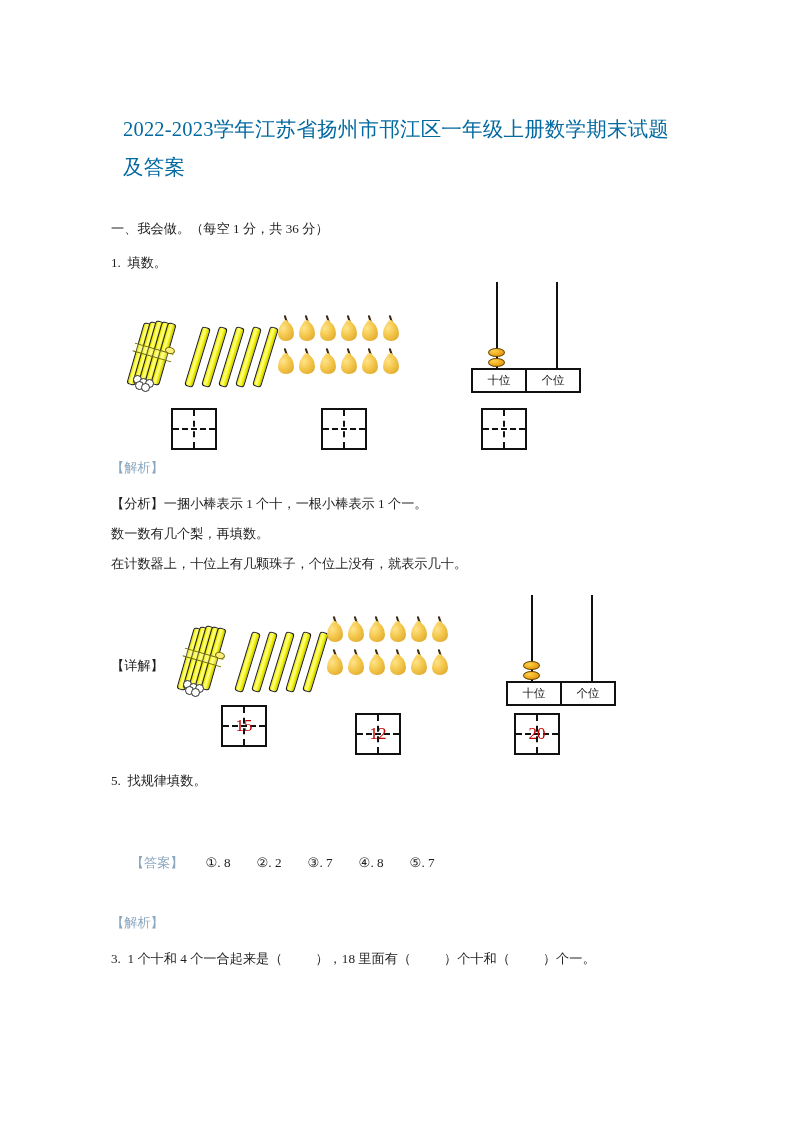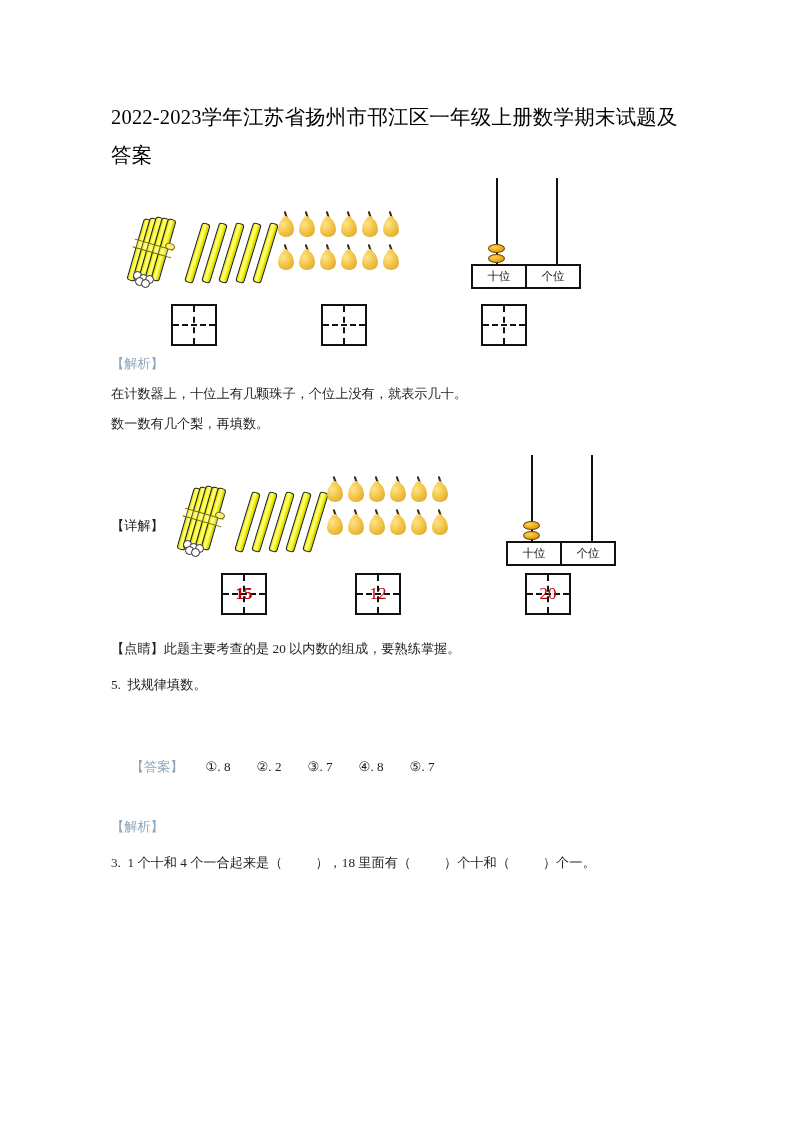--- a/index.html
+++ b/index.html
@@ -28,23 +28,23 @@
     top: 0;
     width: 578px;
   }
 
   
   .doc-title {
     font-size: 20.5px;
     line-height: 38px;
     font-weight: normal;
     letter-spacing: 0.2px;
-    margin: 0;
+    margin: 12px;
     padding-top: 98px;
-    color: #000000;
+    color: #0369a1;
     font-family: "Liberation Serif", "DejaVu Serif", serif;
   }
 
   
   .p {
     font-size: 13.2px;
     line-height: 30px;
     margin: 0;
     color: #1f1f1f;
     white-space: pre-wrap;
@@ -256,21 +256,23 @@
   .ans-item { display: inline-block; margin-right: 26px; }
 </style>
 </head>
 <body>
 
 <div class="page">
   <div class="content">
 
     <div class="doc-title">2022-2023学年江苏省扬州市邗江区一年级上册数学期末试题及答案</div>
 
-
+    <div class="p" style="padding-top:16px;">一、我会做。（每空 1 分，共 36 分）</div>
+
+    <div class="p" style="padding-top:4px;">1.  填数。</div>
 
     <div class="illus-row">
 
       <div class="sticks" style="left:20px; top:42px; width:145px; height:80px;">
         <div class="bundle" style="left:4px; top:0;">
           <div class="bs" style="left:0px;  top:2px;"></div>
           <div class="bs" style="left:6px;  top:1px;"></div>
           <div class="bs" style="left:12px; top:0px;"></div>
           <div class="bs" style="left:18px; top:1px;"></div>
           <div class="bs" style="left:24px; top:2px;"></div>
@@ -362,22 +364,23 @@
           <div class="cell">个位</div>
         </div>
       </div>
 
       <div class="tzg" style="left:60px;  top:130px;"></div>
       <div class="tzg" style="left:210px; top:130px;"></div>
       <div class="tzg" style="left:370px; top:130px;"></div>
     </div>
 
     <div class="p"><span class="blue">【解析】</span></div>
+    <div class="p" style="padding-top:6px;">【分析】一捆小棒表示 1 个十，一根小棒表示 1 个一。</div>
+    <div class="p">数一数有几个梨，再填数。</div>
     <div class="p">在计数器上，十位上有几颗珠子，个位上没有，就表示几十。</div>
-    <div class="p">数一数有几个梨，再填数。</div>
 
     <div class="illus-row2" style="margin-top:16px;">
       <div class="detail-label">【详解】</div>
 
       <div class="sticks" style="left:70px; top:30px; width:145px; height:80px;">
         <div class="bundle" style="left:4px; top:0;">
           <div class="bs" style="left:0px;  top:2px;"></div>
           <div class="bs" style="left:6px;  top:1px;"></div>
           <div class="bs" style="left:12px; top:0px;"></div>
           <div class="bs" style="left:18px; top:1px;"></div>
@@ -464,32 +467,31 @@
         <div class="rod" style="left:25px; top:0px; height:86px;"></div>
         <div class="rod" style="left:85px; top:0px; height:86px;"></div>
         <div class="bead" style="left:17px; top:66px;"></div>
         <div class="bead" style="left:17px; top:76px;"></div>
         <div class="base" style="left:0px; top:86px; width:110px; height:25px;">
           <div class="cell">十位</div>
           <div class="cell">个位</div>
         </div>
       </div>
 
-      <div class="tzg" style="left:110px; top:118px;font-weight:bold;">
+      <div class="tzg" style="left:110px; top:110px;">
         <span class="val">15</span>
       </div>
       <div class="tzg" style="left:244px; top:118px;">
         <span class="val">12</span>
       </div>
-      <div class="tzg" style="left:414px; top:118px;">
+      <div class="tzg" style="left:403px; top:118px;">
         <span class="val">20</span>
       </div>
     </div>
 
-    <div class="p" style="padding-top:14px;">【点睛】此题主要考查的是 20 以内数的组成，要熟练掌握。</div>
 
     <div class="p" style="padding-top:6px;">5.  找规律填数。</div>
 
 
     <div class="p" style="padding-top:22px;">
       <span class="blue">【答案】</span><span style="display:inline-block;width:22px;"></span><span class="ans-item">①. 8</span><span class="ans-item">②. 2</span><span class="ans-item">③. 7</span><span class="ans-item">④. 8</span><span class="ans-item">⑤. 7</span>
     </div>
     <div class="p"><span class="blue">【解析】</span></div>
 
     <div class="p" style="padding-top:6px;">3.  1 个十和 4 个一合起来是（          ），18 里面有（          ）个十和（          ）个一。</div>

